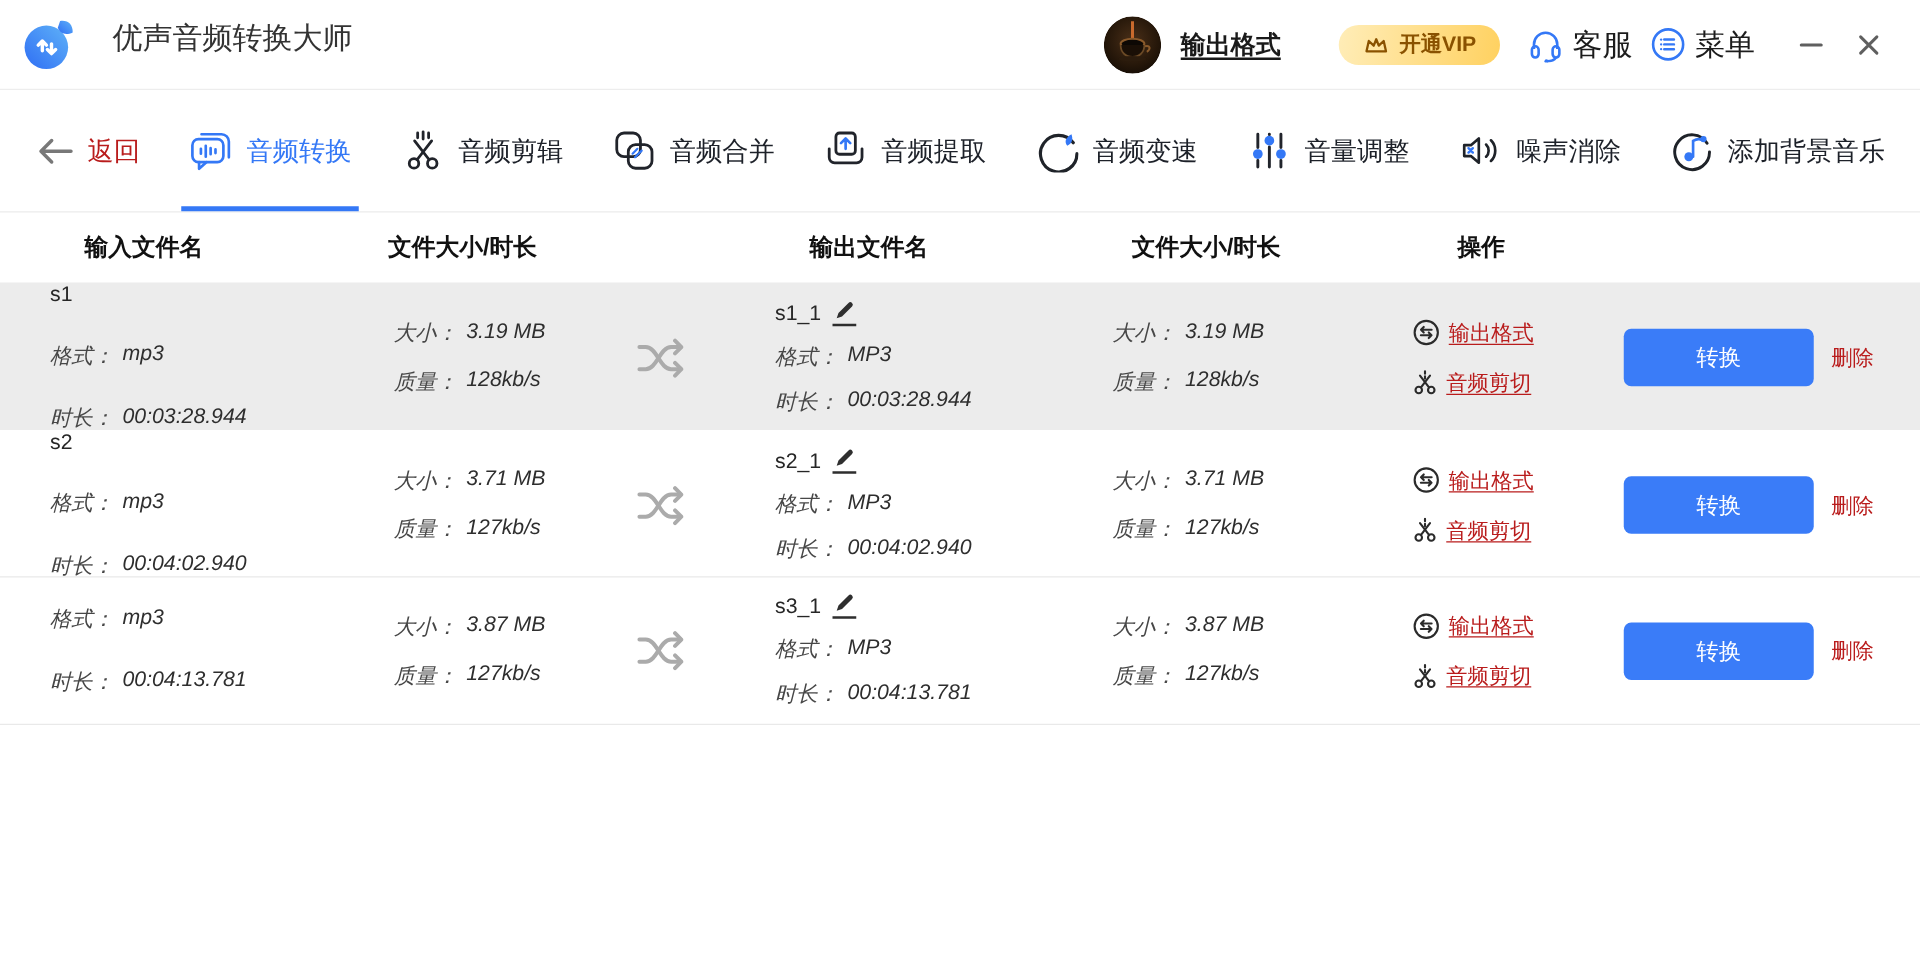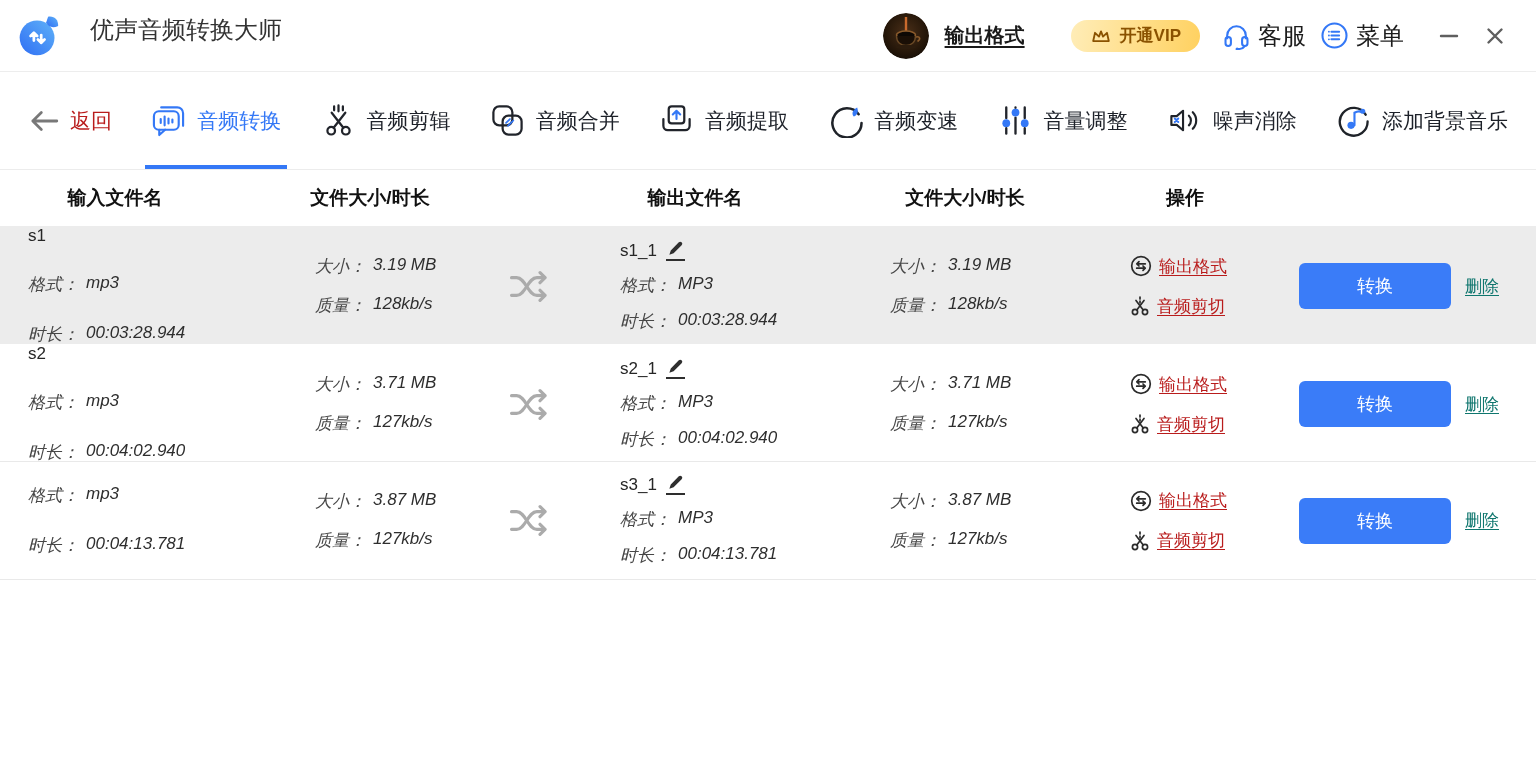--- a/index.html
+++ b/index.html
@@ -38,42 +38,42 @@
   .thead { height:56px; align-items:center; }
   .th { text-align:center; font-size:19px; font-weight:700; color:#111; }
   .th-input  { padding-right:50px; }
   .th-output { padding-right:55px; }
 
   .row { height:118px; align-items:center; }
   .row.alt { background:#ececec; }
   .row.lined { border-bottom:1px solid #e9e9e9; }
 
   .cell { display:flex; flex-direction:column; justify-content:center; }
-  .input-cell  { padding-left:28px; gap:27px; }
+  .input-cell  { padding-left:40px; gap:27px; }
   .size-cell   { padding-left:35px; gap:16px; }
   .size2-cell  { padding-left:40px; gap:16px; }
   .output-cell { padding-left:25px; gap:13px; }
   .actions-cell{ padding-left:50px; gap:17px; }
   .shuffle-cell{ align-items:center; }
   .button-cell { align-items:center; }
   .delete-cell { padding-left:5px; }
 
   .file-name-row { display:flex; align-items:flex-end; gap:9px; }
   .file-name { font-size:17px; color:#262626; }
   .edit-wrap { display:inline-flex; border-bottom:2px solid #2e2e2e; padding:0 1px 2px; cursor:pointer; }
   .file-line { display:flex; gap:7px; font-size:17px;font-style:italic; }
   .fl { color:#474747; }
   .fv { color:#2e2e2e; }
 
   .action-link { display:flex; align-items:center; gap:7px; font-size:17px; color:#b91c1c;
     cursor:pointer; }
   .action-link span { text-decoration:underline; text-underline-offset:3px; }
   .convert-btn { width:152px; height:46px; background:#3a7cf8; border:none; border-radius:6px;
     color:#fff; font-size:18px; cursor:pointer; font-family:inherit; }
-  .delete-link { font-size:17px; color:#0f766e; text-decoration:underline;
+  .delete-link { font-size:17px; color:#b91c1c; 
     text-underline-offset:3px; cursor:pointer; }
 
   svg { display:block; }
 </style>
 </head>
 <body>
 
 <header class="titlebar">
   <div class="brand">
     <span>

